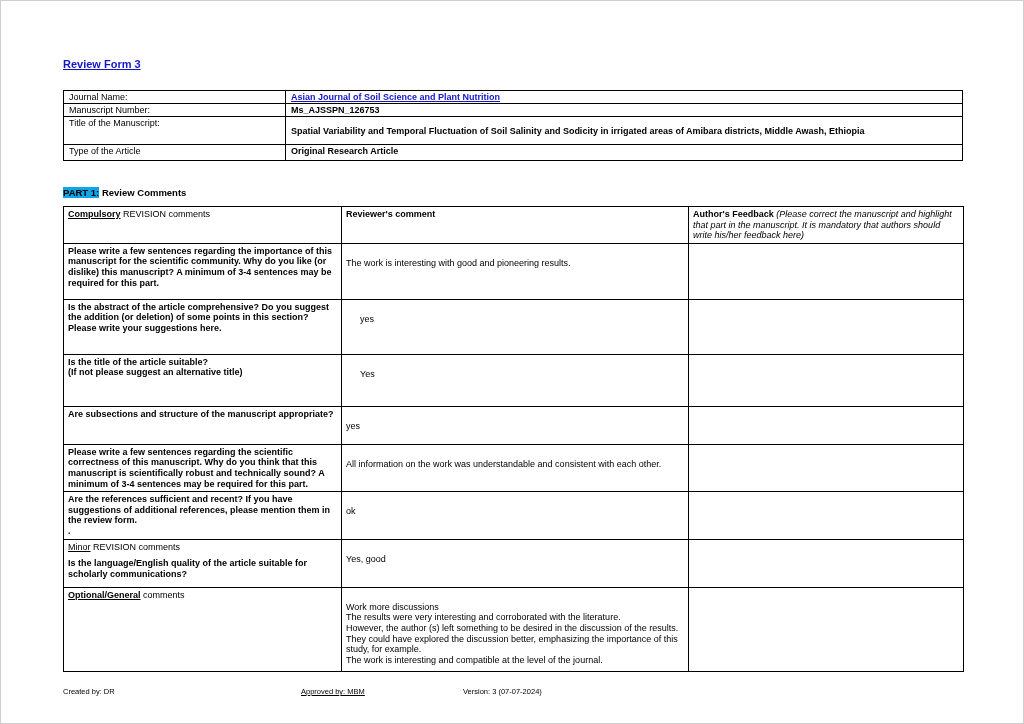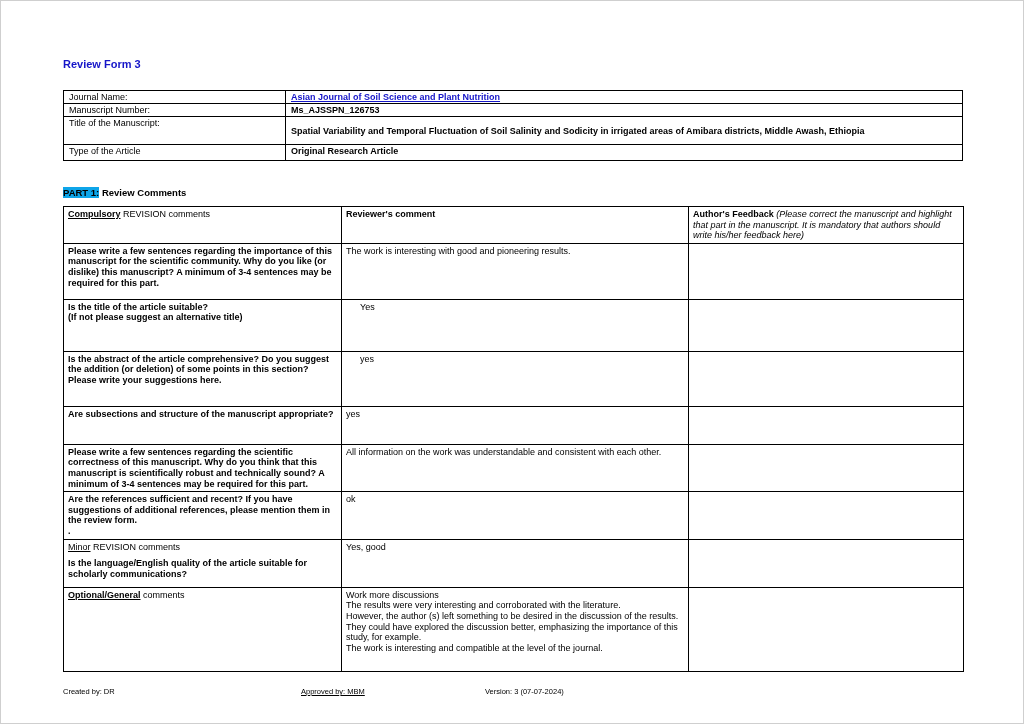--- a/index.html
+++ b/index.html
@@ -10,20 +10,21 @@
     color:#000;
   }
   .page {
     position:relative; width:1024px; height:724px;
     background:#fff; border:1px solid #cfcfcf; overflow:hidden;
   }
   .content { position:absolute; left:62px; top:57px; width:900px; }
 
   .doc-title {
     font-size:11px; font-weight:bold; color:#1515c8;
+    text-decoration:underline;
   }
 
   table { border-collapse:collapse; width:100%; table-layout:fixed; }
   td { border:1px solid #000; vertical-align:top; }
 
   
   .info-table { margin-top:20px; }
   .info-table td { font-size:9px; padding:1px 5px; }
   .info-table .col-label { width:222px; }
   .info-value { font-weight:bold; }
@@ -44,29 +45,29 @@
 
   .hdr-bold { font-weight:bold; }
   .u { text-decoration:underline; }
   .hdr-note { font-style:italic; }
 
   .question { font-weight:bold; white-space:pre-line; }
   .section-line { font-weight:normal; }
   .section-line.bold { font-weight:bold; }
   .section-q { margin-top:6px; }
 
-  .comment { white-space:pre-line; }
+  .comment { white-space:pre-line;margin-top:12px; }
   .comment.indent { margin-left:14px; }
 
   .footer { position:absolute; left:62px; top:686px; width:900px; font-size:7.5px; }
   .footer span { position:absolute; top:0; white-space:nowrap; }
   .f-created { left:0; }
   .f-checked { left:113px;margin-top:41px; }
   .f-approved { left:238px;text-decoration:underline; }
-  .f-version { left:422px; }
+  .f-version { left:400px; }
 </style>
 </head>
 <body>
 
 <div class="page">
   <div class="content">
 
     <div class="doc-title">Review Form 3</div>
 
     <table class="info-table">
@@ -109,37 +110,37 @@
       <tr style="height:56px;">
         <td class="c1">
               <div class="question">Please write a few sentences regarding the importance of this manuscript for the scientific community. Why do you like (or dislike) this manuscript? A minimum of 3-4 sentences may be required for this part.</div>
             </td>
         <td class="c2">
               <div class="comment">The work is interesting with good and pioneering results.</div>
             </td>
         <td class="c3"></td>
       </tr>
 
+      <tr style="height:55px;">
+        <td class="c1">
+              <div class="question">Is the abstract of the article comprehensive? Do you suggest the addition (or deletion) of some points in this section? Please write your suggestions here.</div>
+            </td>
+        <td class="c2">
+              <div class="comment indent">yes</div>
+            </td>
+        <td class="c3"></td>
+      </tr>
+
       <tr style="height:52px;">
         <td class="c1">
               <div class="question">Is the title of the article suitable?
 (If not please suggest an alternative title)</div>
             </td>
         <td class="c2">
               <div class="comment indent">Yes</div>
-            </td>
-        <td class="c3"></td>
-      </tr>
-
-      <tr style="height:55px;">
-        <td class="c1">
-              <div class="question">Is the abstract of the article comprehensive? Do you suggest the addition (or deletion) of some points in this section? Please write your suggestions here.</div>
-            </td>
-        <td class="c2">
-              <div class="comment indent">yes</div>
             </td>
         <td class="c3"></td>
       </tr>
 
       <tr style="height:38px;">
         <td class="c1">
               <div class="question">Are subsections and structure of the manuscript appropriate?</div>
             </td>
         <td class="c2">
               <div class="comment">yes</div>

